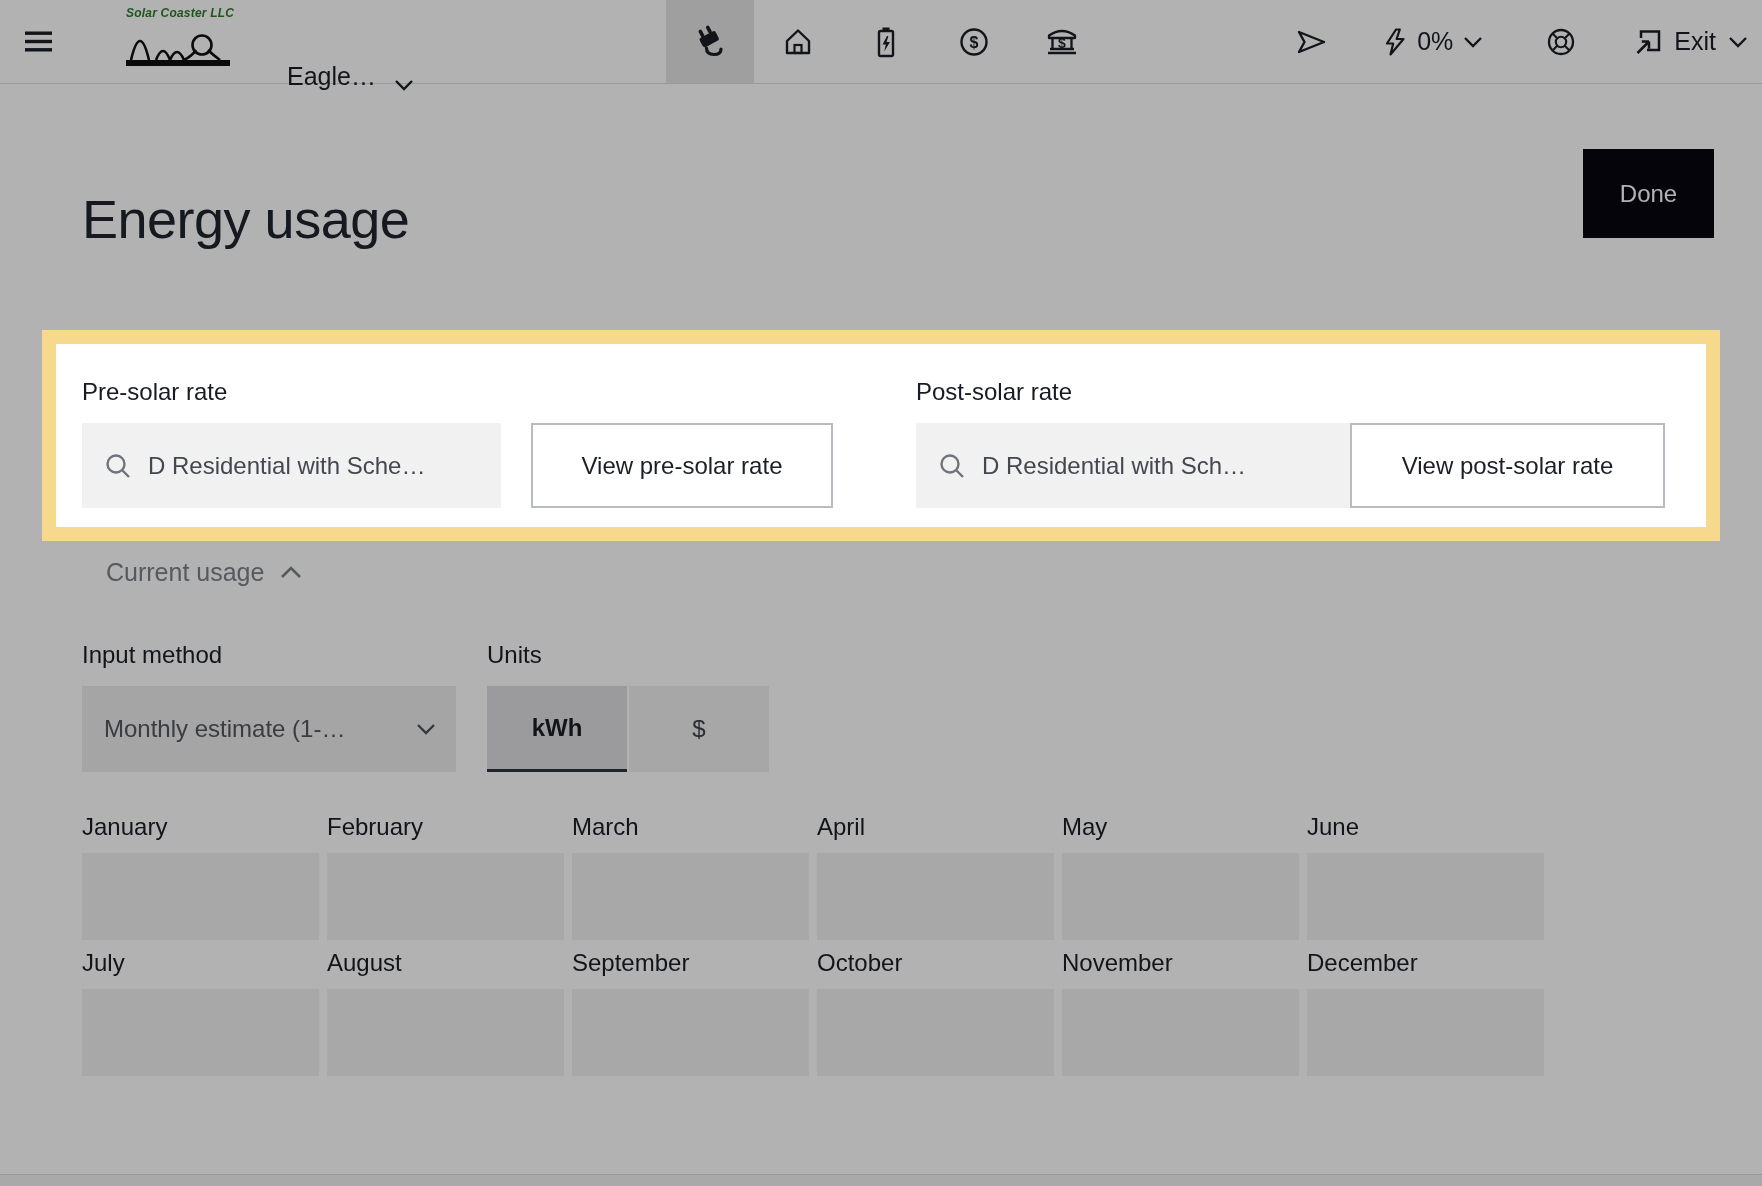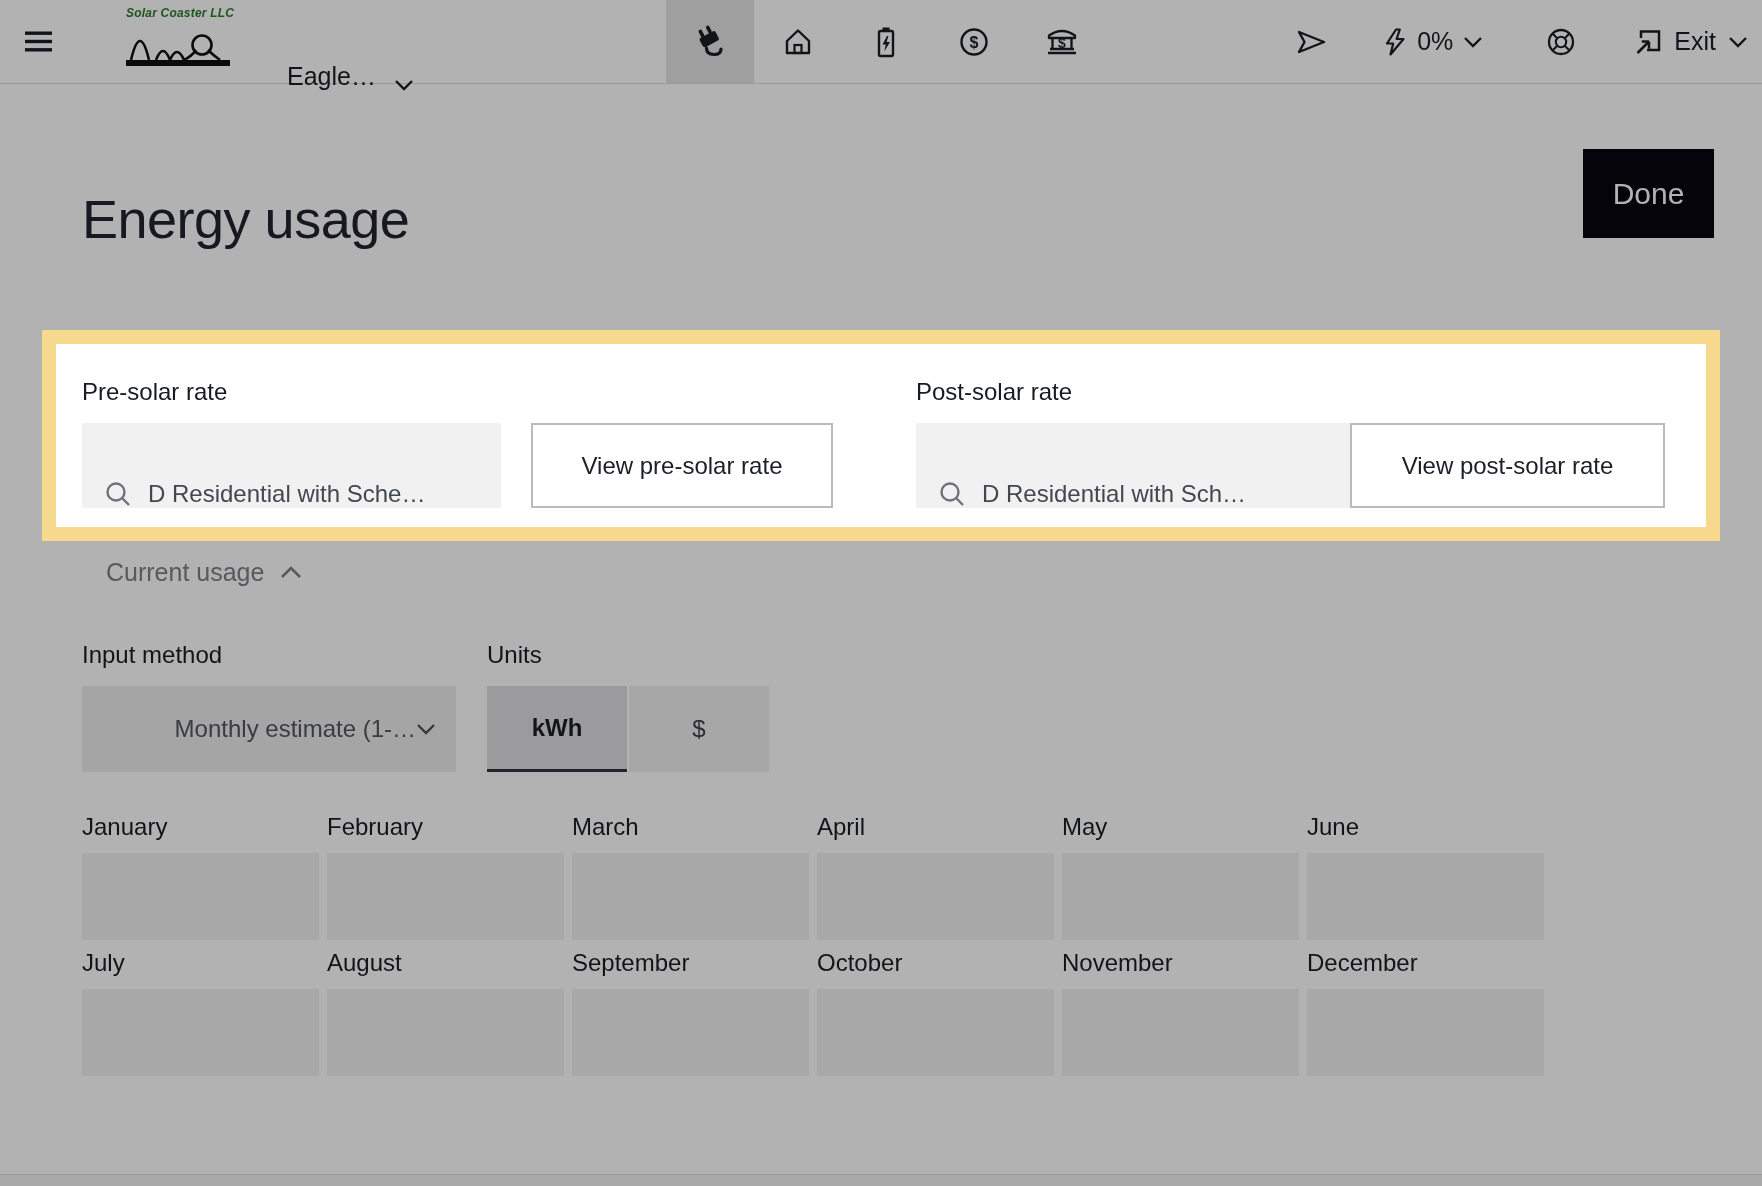--- a/index.html
+++ b/index.html
@@ -18,46 +18,46 @@
   .project-name{font-size:25px;color:#1b1e26;}
   .tabs{position:absolute;left:666px;top:0;height:83px;display:flex;}
   .tab{width:88px;height:83px;display:flex;align-items:center;justify-content:center;cursor:pointer;}
   .tab.selected{background:#e4e4e6;}
   .tb-right{position:absolute;right:14px;top:0;height:83px;display:flex;align-items:center;}
   .tb-right .txt{font-size:25px;color:#1b1e26;}
   .icon{display:inline-flex;align-items:center;justify-content:center;}
   
   .content{position:absolute;inset:0;z-index:1;}
   .done-btn{position:absolute;left:1583px;top:149px;width:131px;height:89px;background:#07070f;
-            color:#ffffff;font-size:30px;display:flex;align-items:center;justify-content:center;cursor:pointer;}
+            color:#ffffff;font-size:24px;display:flex;align-items:center;justify-content:center;cursor:pointer;}
   .page-title{position:absolute;left:82px;top:188px;font-size:54px;color:#212430;letter-spacing:-.5px;}
   .page-subtitle{position:absolute;left:82px;top:287px;font-size:27px;color:#8a8d92;}
   .section-toggle{position:absolute;left:106px;top:558px;display:flex;align-items:center;gap:16px;cursor:pointer;}
   .section-toggle span{font-size:25px;color:#7c8187;}
   .field-label{position:absolute;font-size:24px;color:#1b1e26;}
   .dropdown{position:absolute;left:82px;top:686px;width:374px;height:86px;background:#ececee;
-            display:flex;align-items:center;justify-content:flex-end;padding:0 20px 0 22px;box-sizing:border-box;cursor:pointer;}
+            display:flex;align-items:center;justify-content:space-between;padding:0 20px 0 22px;box-sizing:border-box;cursor:pointer;}
   .dropdown span{font-size:24px;color:#53565e;white-space:nowrap;overflow:hidden;}
   .units{position:absolute;left:487px;top:686px;height:86px;display:flex;align-items:center;}
   .unit-seg{height:86px;display:flex;align-items:center;justify-content:center;font-size:24px;cursor:pointer;box-sizing:border-box;}
   .unit-kwh{width:140px;background:#dfdfe1;color:#1b1e26;font-weight:700;border-bottom:3px solid #30343c;}
   .unit-usd{width:140px;background:#f0f0f1;color:#3f434b;margin-left:2px;}
   .months-grid{position:absolute;left:82px;top:812px;display:grid;grid-template-columns:repeat(6,237px);
                column-gap:33px;row-gap:41px;gap:8px;}
   .month-label{font-size:24px;color:#1b1e26;height:30px;line-height:30px;margin-bottom:11px;}
   .month-input{width:237px;height:87px;background:#f1f1f2;cursor:text;}
   .bottom-strip{position:absolute;left:0;top:1174px;width:1762px;height:12px;background:#f2f2f3;border-top:1px solid #d8d8da;}
   
   .dim-overlay{position:absolute;inset:0;background:rgba(0,0,0,0.3);z-index:5;pointer-events:none;}
   
   .highlight{position:absolute;left:42px;top:330px;width:1678px;height:211px;box-sizing:border-box;
              border:14px solid #F7D98E;background:#ffffff;z-index:10;}
   .rate-label{position:absolute;top:34px;font-size:24px;font-weight:500;color:#181b23;}
   .rate-search{position:absolute;top:79px;height:85px;background:#f1f1f2;border-radius:2px;
-               display:flex;align-items:flex-end;padding-left:22px;box-sizing:border-box;gap:16px;cursor:text;}
+               display:flex;align-items:center;padding-left:22px;box-sizing:border-box;gap:16px;cursor:text;}
   .rate-search span{font-size:24px;color:#43474f;white-space:nowrap;overflow:hidden;}
   .rate-btn{position:absolute;top:79px;height:85px;background:#ffffff;border:2px solid #b8bbc0;box-sizing:border-box;
             display:flex;align-items:center;justify-content:center;font-size:24px;font-weight:500;color:#1b1f27;cursor:pointer;}
   svg{display:block;}
 </style>
 </head>
 <body>
 
 <div class="stage">
 

